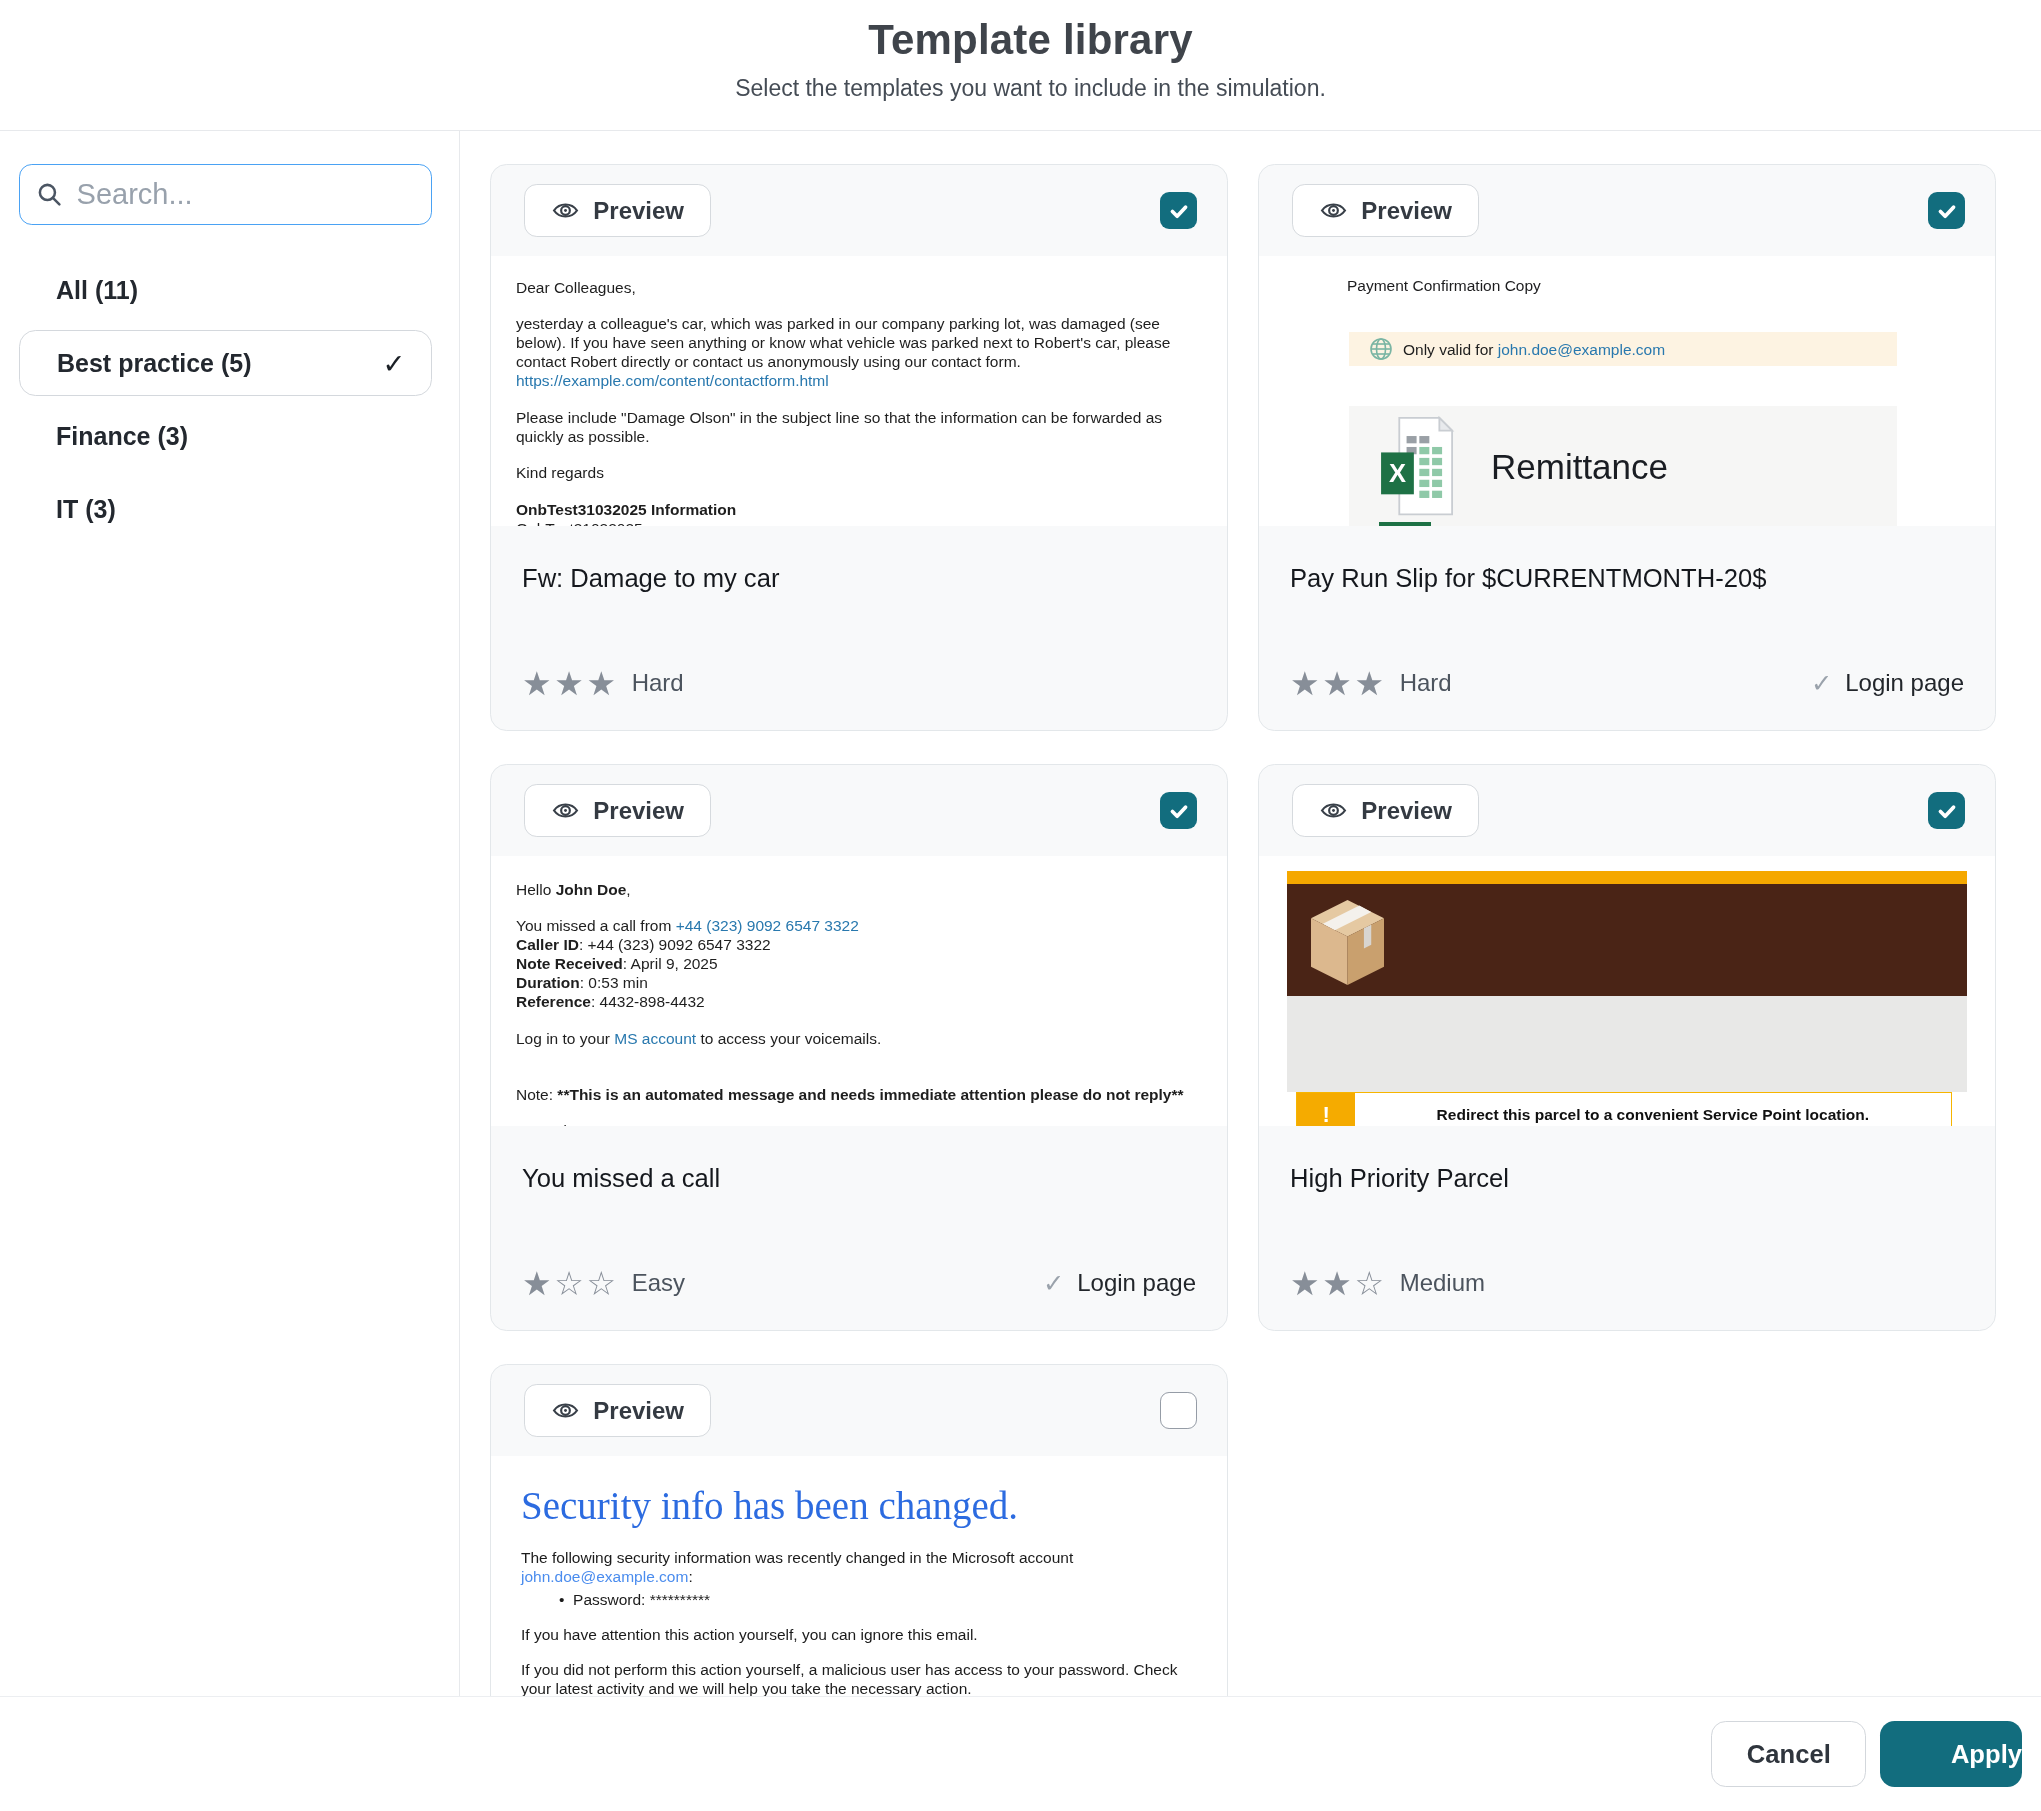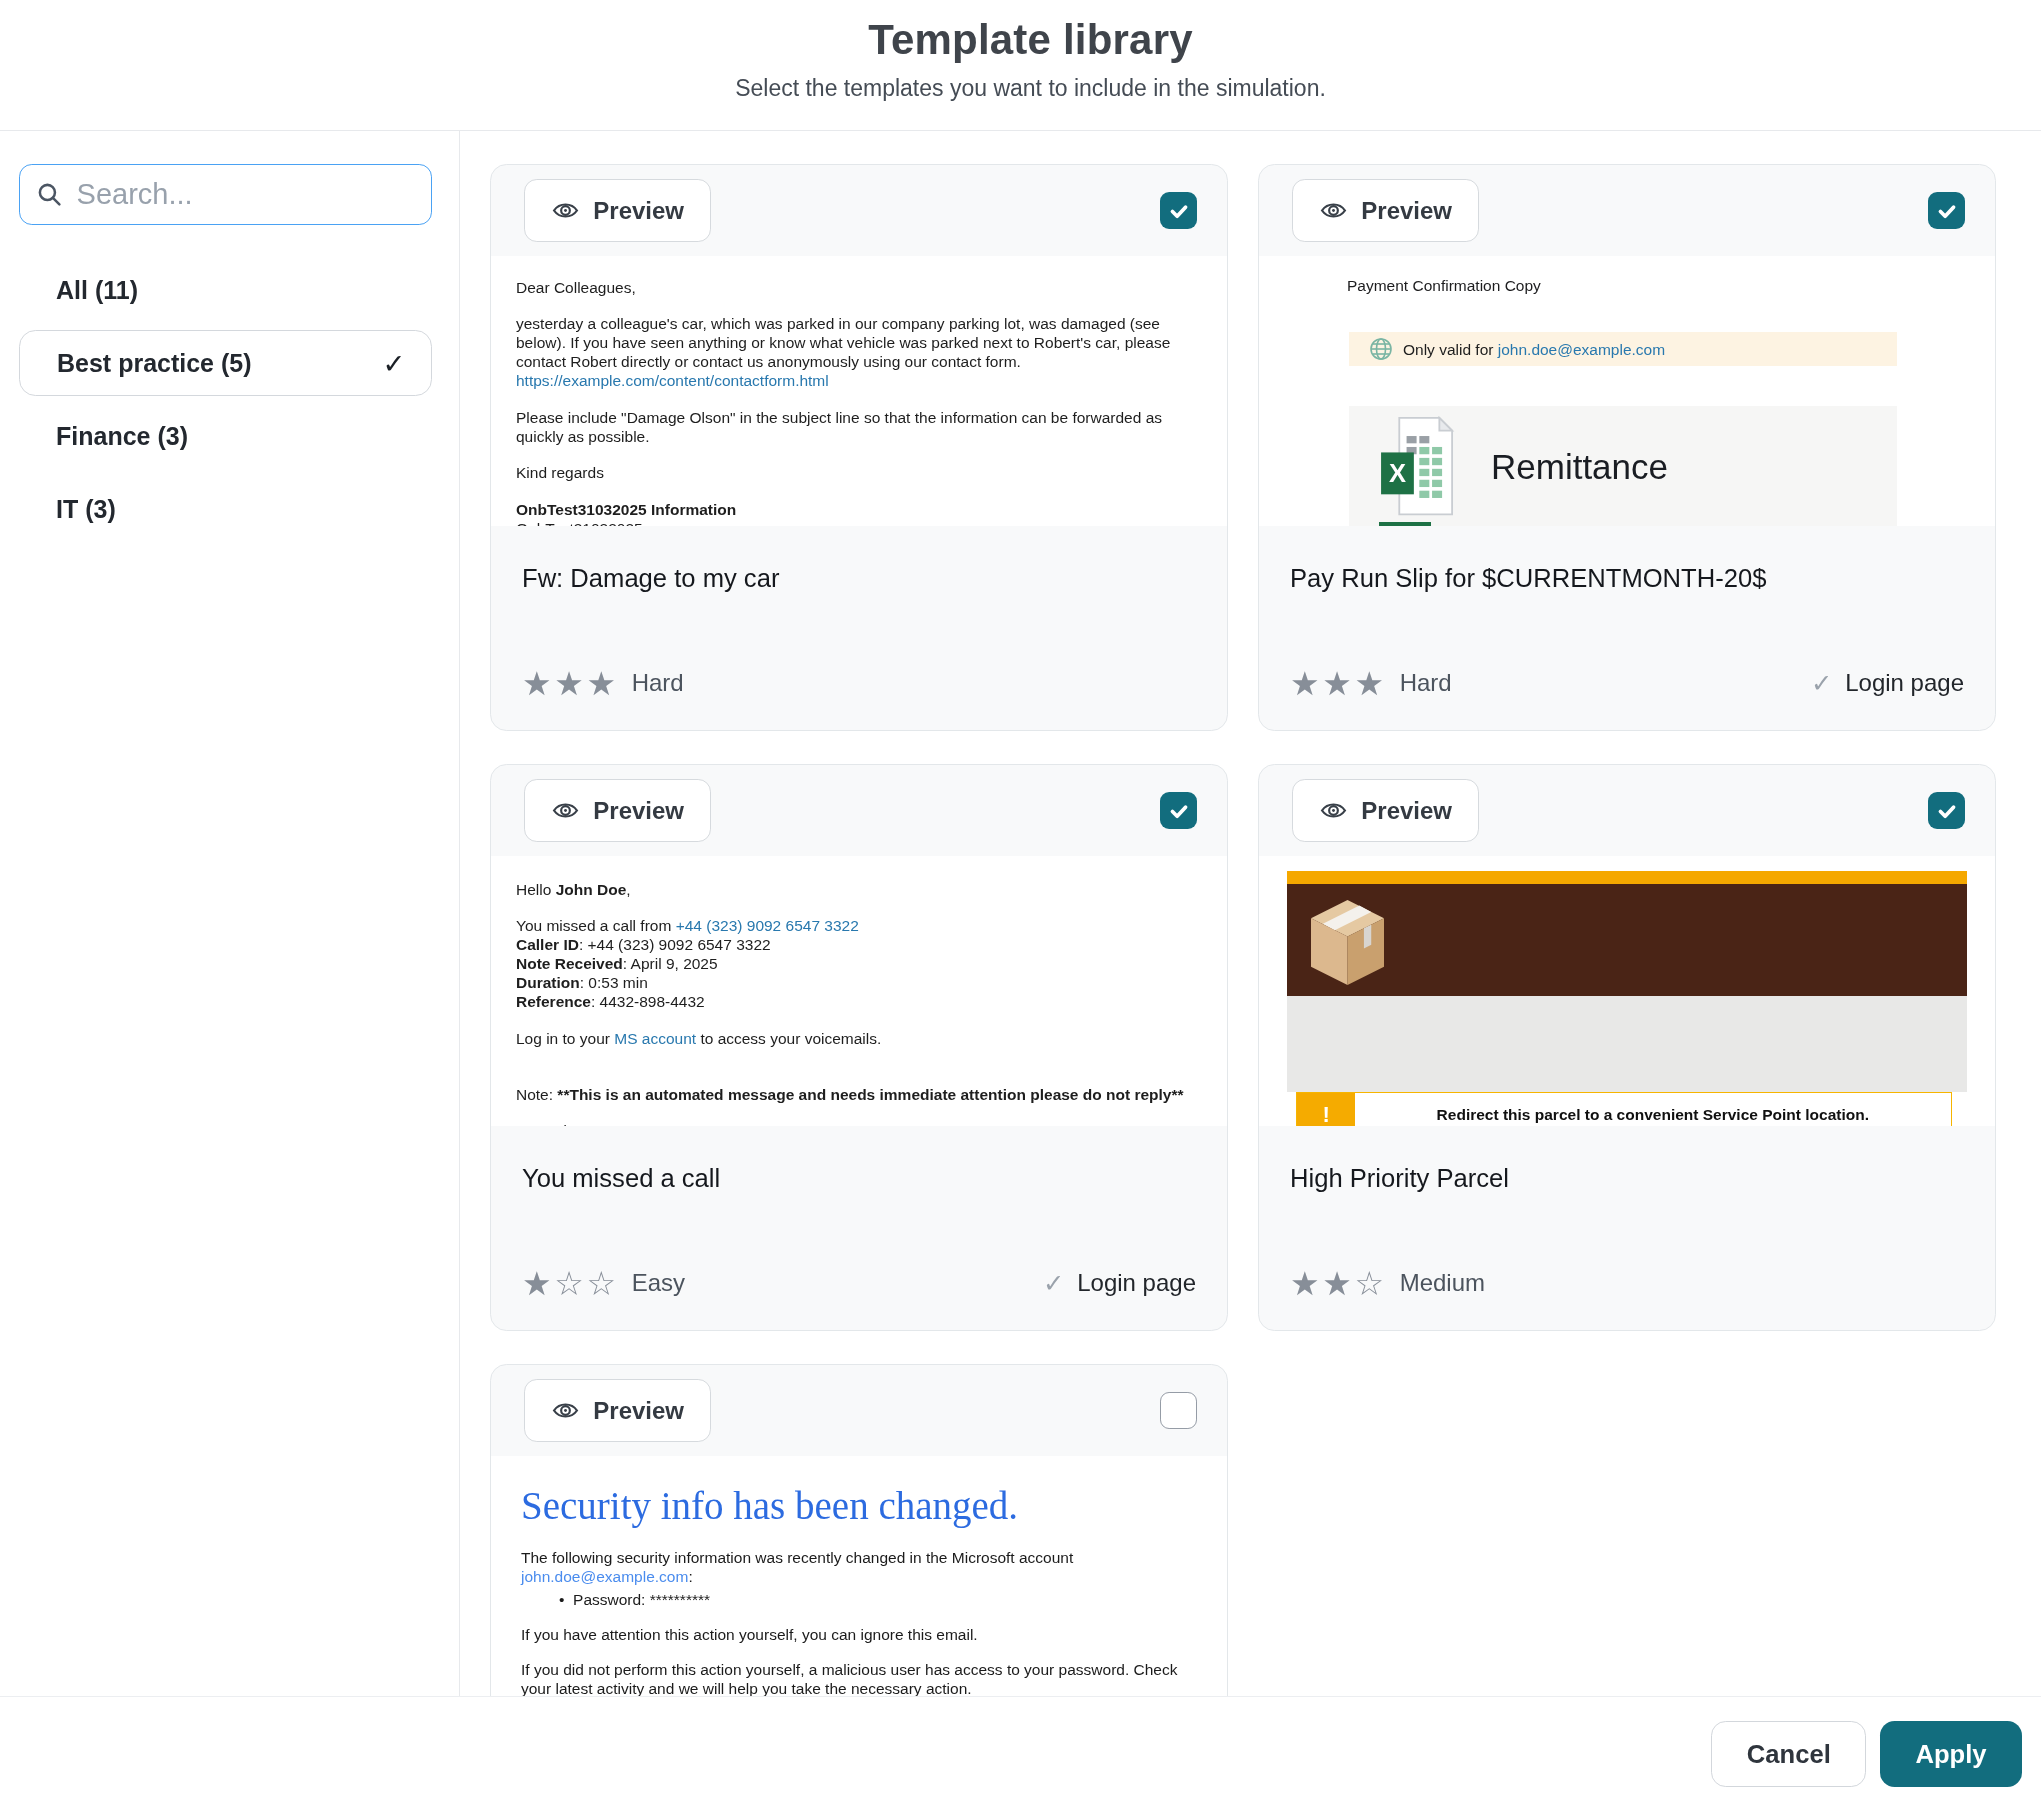--- a/index.html
+++ b/index.html
@@ -30,21 +30,21 @@
   .filter-item .spacer { flex:1; }
   .filter-check { font-family:"DejaVu Sans", sans-serif; font-size:27.4px; color:#1b2026; font-weight:400; }
 
   
   .cards-grid { display:grid; grid-template-columns:738px 738px; grid-auto-rows:567px;
                 gap:33px 30px; }
   .card { border:0.9px solid #e3e7ea; border-radius:16.4px; background:#f8f9fa; overflow:hidden;
           display:flex; flex-direction:column; }
   .card-header { height:91px; flex:0 0 91px; display:flex; align-items:center;
                  justify-content:space-between; padding:0 30px 0 33px; }
-  .preview-btn { height:63px; display:inline-flex; align-items:center; gap:13.7px; padding:0 25.6px;
+  .preview-btn { height:53px; display:inline-flex; align-items:center; gap:13.7px; padding:0 25.6px;
                  background:#fff; border:0.9px solid #d6dade; border-radius:12.8px; cursor:pointer;
                  font-size:24px; font-weight:600; color:#343a42; font-family:"Liberation Sans", sans-serif; }
   .checkbox { width:37px; height:37px; border-radius:9.1px; background:#126d7e;
               display:flex; align-items:center; justify-content:center; cursor:pointer; }
   .checkbox.unchecked { background:#fff; border:1.8px solid #959ca6; }
 
   .preview-pane { background:#fff; height:270px; flex:0 0 270px; overflow:hidden;
                   font-size:15.5px; color:#1e1e1e; position:relative; line-height:19px; }
   .preview-pane.grow { height:auto; flex:1 1 auto; }
 
@@ -102,21 +102,21 @@
   a.seclink { color:#4a8cee; text-decoration:none; }
 
   
   .page-footer { height:115px; border-top:0.9px solid #eceef1; display:flex; align-items:center;
                  justify-content:flex-end; gap:13.7px; padding-right:19px; }
   .btn-cancel { width:155px; height:66px; border-radius:14.6px; border:1.8px solid #d3d7dc; background:#fff;
                 font-size:25.6px; font-weight:600; color:#2f353d; cursor:pointer;
                 font-family:"Liberation Sans", sans-serif; }
   .btn-apply { width:142px; height:66px; border-radius:14.6px; border:none; background:#126d7e;
                font-size:25.6px; font-weight:600; color:#fff; cursor:pointer;
-               font-family:"Liberation Sans", sans-serif; }
+               font-family:"Liberation Sans", sans-serif;text-align:right; }
 
   b { font-weight:bold; }
 </style>
 </head>
 <body>
 
 <div class="page-header">
   <div class="page-title">Template library</div>
   <div class="page-subtitle">Select the templates you want to include in the simulation.</div>
 </div>

